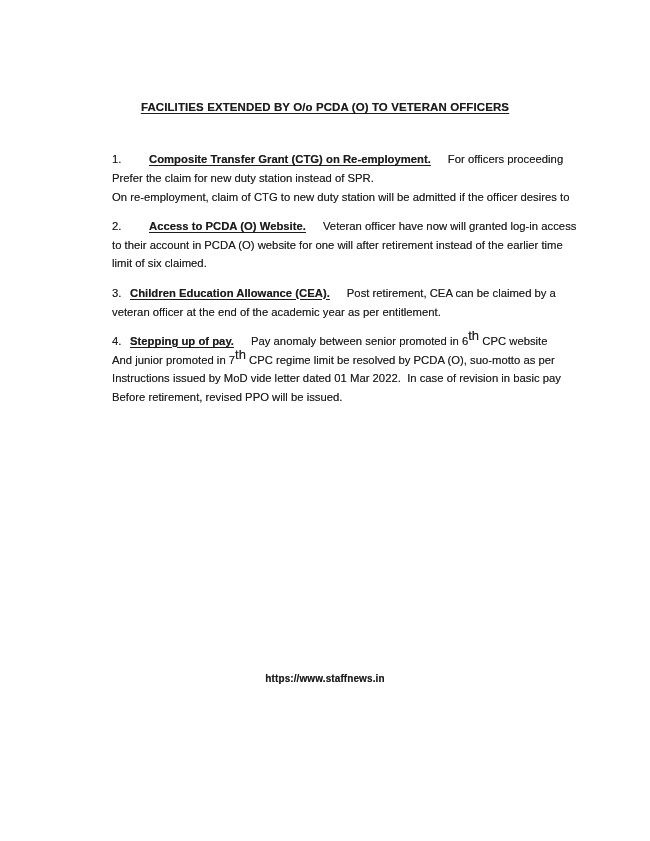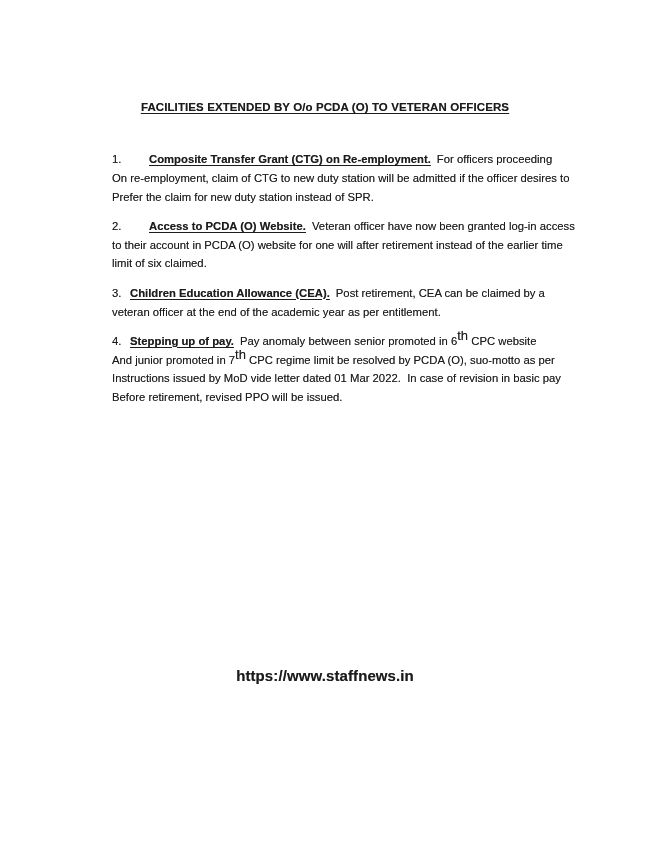--- a/index.html
+++ b/index.html
@@ -44,55 +44,55 @@
   }
   .num {
     display: inline-block;
   }
   .para.tab-wide .num { width: 37px; }
   .para.tab-narrow .num { width: 18px; }
   .heading {
     font-weight: 700;
     text-decoration: underline;
     text-underline-offset: 2px;
-    margin-right: 6px;
+    margin-right: 17px;
   }
   sup.ord {
     font-size: 13px;
     vertical-align: super;
     line-height: 0;
   }
   .footer-url {
     position: absolute;
     left: 0;
     right: 0;
     bottom: 17px;
     text-align: center;
-    font-size: 15px;
+    font-size: 10px;
     font-weight: 700;
     letter-spacing: 0.1px;
   }
 </style>
 </head>
 <body>
 
 <div class="page">
 
   <h1 class="doc-title"><span>FACILITIES EXTENDED BY O/o PCDA (O) TO VETERAN OFFICERS</span></h1>
 
   <div class="content">
 
     <div class="para tab-wide">
       <div class="line"><span class="num">1.</span><span class="heading">Composite Transfer Grant (CTG) on Re-employment.</span><span>For officers proceeding</span></div>
+      <div class="line">Prefer the claim for new duty station instead of SPR.</div>
       <div class="line">On re-employment, claim of CTG to new duty station will be admitted if the officer desires to</div>
-      <div class="line">Prefer the claim for new duty station instead of SPR.</div>
     </div>
 
     <div class="para tab-wide">
-      <div class="line"><span class="num">2.</span><span class="heading">Access to PCDA (O) Website.</span><span>Veteran officer have now been granted log-in access</span></div>
+      <div class="line"><span class="num">2.</span><span class="heading">Access to PCDA (O) Website.</span><span>Veteran officer have now will granted log-in access</span></div>
       <div class="line">to their account in PCDA (O) website for one will after retirement instead of the earlier time</div>
       <div class="line">limit of six claimed.</div>
     </div>
 
     <div class="para tab-narrow">
       <div class="line"><span class="num">3.</span><span class="heading">Children Education Allowance (CEA).</span><span>Post retirement, CEA can be claimed by a</span></div>
       <div class="line">veteran officer at the end of the academic year as per entitlement.</div>
     </div>
 
     <div class="para tab-narrow">

